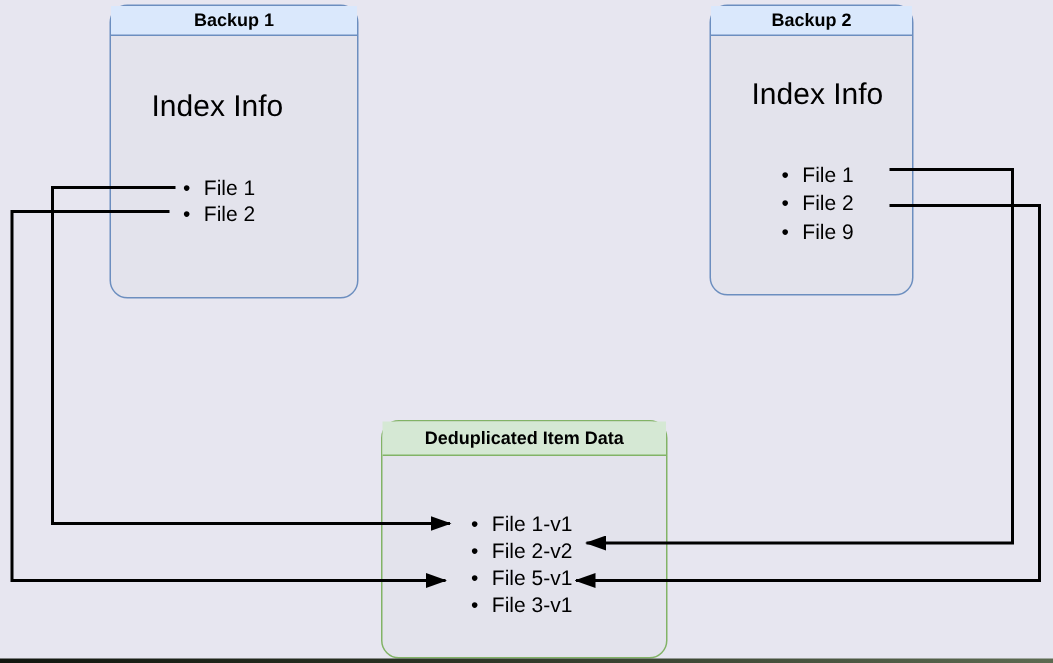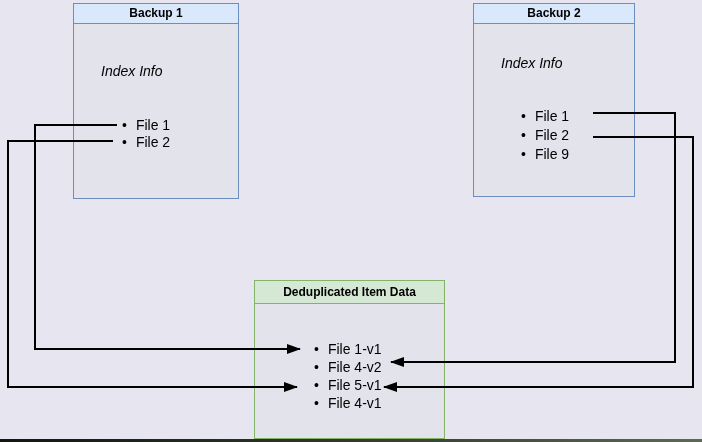--- a/index.html
+++ b/index.html
@@ -9,20 +9,21 @@
     color: var(--text, #000);
     background: var(--page-bg, #e7e6f0);
     overflow: hidden;
   }
   .stage { position: relative; width: 702px; height: 442px; }
 
   .node {
     position: absolute;
     background: var(--node-bg, #e3e3ec);
     z-index: 1;
+    border-radius: 12px;
   }
   .node.blue  { border: 1.5px solid var(--blue-border, #6c8ebf); }
   .node.green { border: 1.5px solid var(--green-border, #82b366); }
 
   .node-header {
     width: 100%;
     text-align: center;
     font-weight: bold;
     font-size: 12px;
   }
@@ -31,29 +32,28 @@
     border-bottom: 1.5px solid var(--blue-border, #6c8ebf);
     height: 20px; line-height: 19px;
   }
   .node.green .node-header {
     background: var(--green-header-bg, #d5e8d4);
     border-bottom: 1.5px solid var(--green-border, #82b366);
     height: 23px; line-height: 22px;
   }
 
   #backup1 { left: 73px;  top: 3px;   width: 166px; height: 196px; }
-  #backup2 { left: 473px; top: 3px;   width: 162px; height: 194px; }
+  #backup2 { left: 473px; top: 3px;   width: 136px; height: 194px; }
   #dedup   { left: 254px; top: 280px; width: 191px; height: 159px; }
 
   .subtitle {
     position: absolute;
-    font-size: 14px;
+    font-size: 20px;
     line-height: 16px;
     white-space: nowrap;
-    font-style: italic;
   }
   #backup1 .subtitle { left: 27px; top: 59px; }
   #backup2 .subtitle { left: 27px; top: 51px; }
 
   ul.files {
     position: absolute;
     list-style: none;
     font-size: 14px;
     white-space: nowrap;
     z-index: 1;
@@ -111,23 +111,23 @@
     <li>File 1</li>
     <li>File 2</li>
     <li>File 9</li>
   </ul>
 
   <div class="node green" id="dedup">
     <div class="node-header">Deduplicated Item Data</div>
   </div>
   <ul class="files" id="dedup-files">
     <li>File 1-v1</li>
-    <li>File 4-v2</li>
+    <li>File 2-v2</li>
     <li>File 5-v1</li>
-    <li>File 4-v1</li>
+    <li>File 3-v1</li>
   </ul>
 
   <svg class="connectors" viewBox="0 0 702 442" xmlns="http://www.w3.org/2000/svg">
     <defs>
       <marker id="arrow" markerUnits="userSpaceOnUse" markerWidth="14" markerHeight="10" refX="13" refY="5" orient="auto">
         <path class="arrowhead-path" d="M0,0 L14,5 L0,10 Z"></path>
       </marker>
     </defs>
     <polyline marker-end="url(#arrow)" points="117,125 35,125 35,349 300,349"></polyline>
     <polyline marker-end="url(#arrow)" points="113,141 8,141 8,387 297,387"></polyline>

